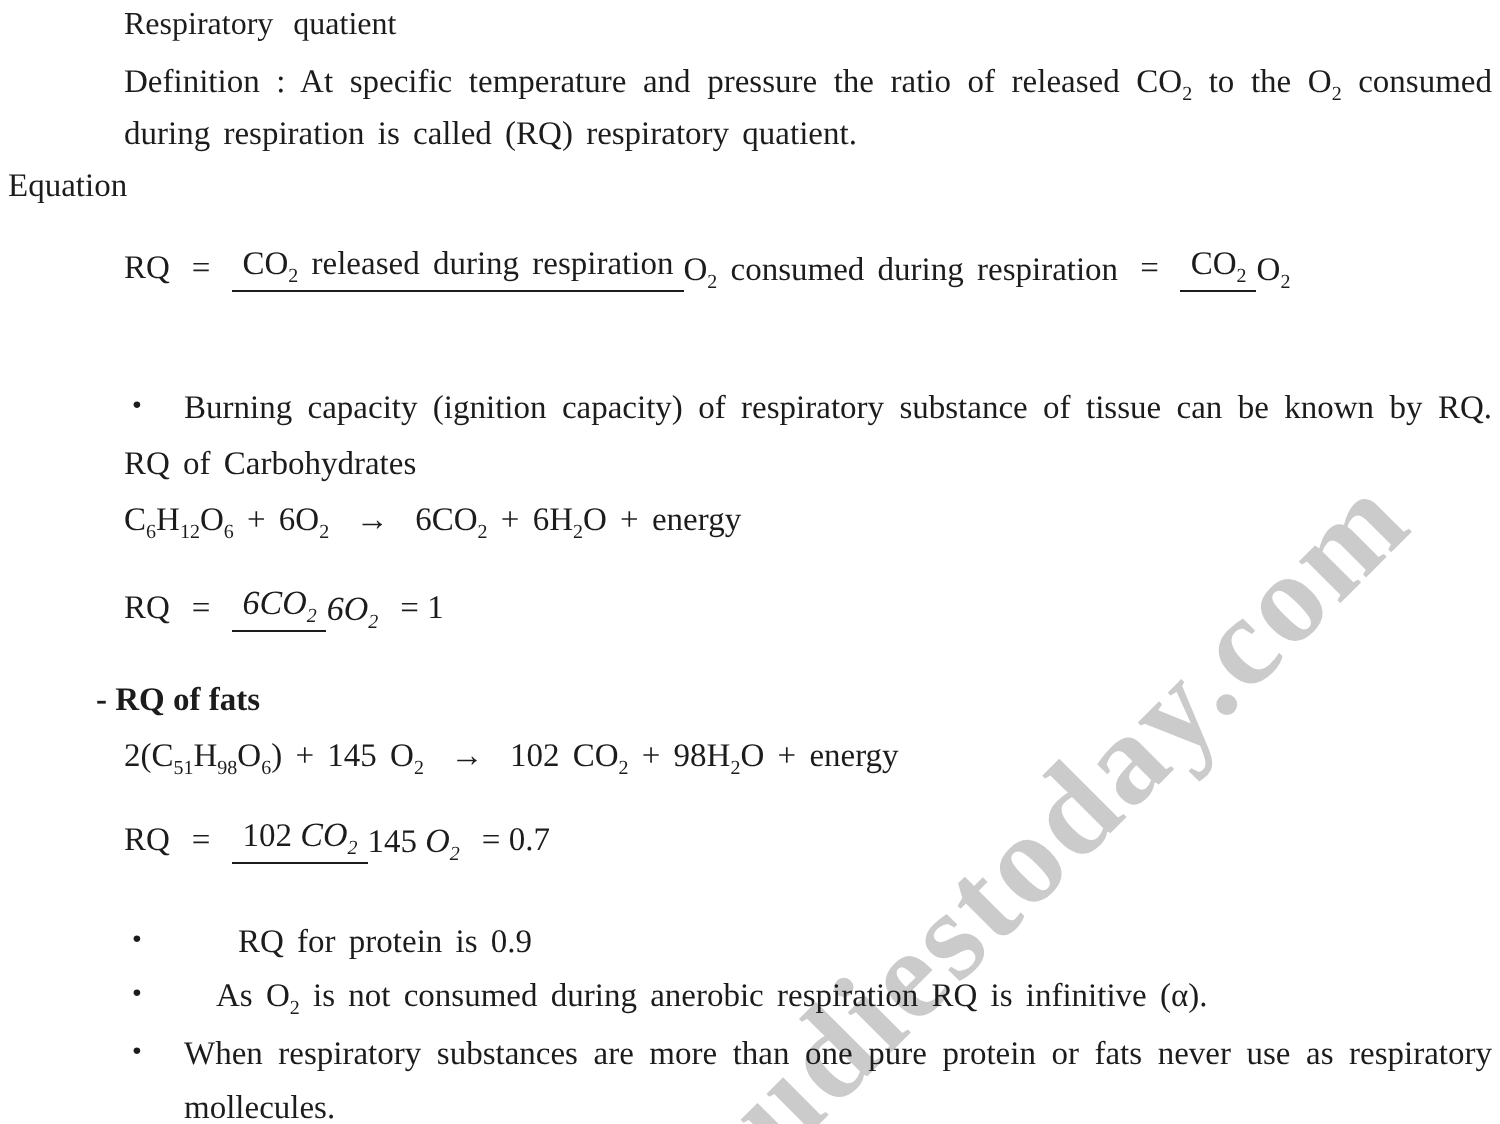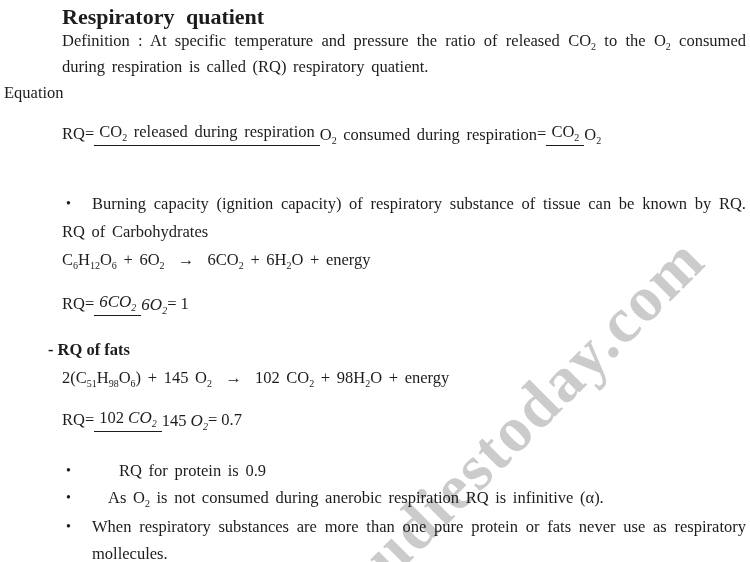--- a/index.html
+++ b/index.html
@@ -4,25 +4,25 @@
 <style>
   html,body{margin:0;padding:0;}
   body{
     width:750px;height:562px;position:relative;overflow:hidden;
     background:#ffffff;color:#1c1c1c;
     font-family:"Liberation Serif", serif;
     font-size:16.5px;
   }
   .abs{position:absolute;white-space:nowrap;}
   .wrapblock{position:absolute;white-space:normal;}
-  .heading{font-weight:bold;font-size:22px;word-spacing:6px;}
+  .heading{font-weight:normal;font-size:16px;word-spacing:6px;}
   .body-text{word-spacing:2.5px;}
   .just{text-align:justify;text-align-last:justify;word-spacing:2px;}
   sub{font-size:10px;line-height:0;vertical-align:-4px;}
-  .eqrow{display:flex;align-items:center;gap:0;}
+  .eqrow{display:flex;align-items:center;gap:11px;}
   .frac{display:inline-flex;flex-direction:row;text-align:center;}
   .frac .num{border-bottom:1.6px solid #1c1c1c;padding:0 5px 3px 5px;}
   .frac .den{padding-top:3px;}
   .bi{font-weight:normal;font-style:italic;font-size:17px;}
   .bold{font-weight:bold;}
   .bullet-dot{font-size:14px;}
   .watermark{
     position:absolute;left:340px;top:570px;height:64px;line-height:64px;
     transform-origin:0 50%;transform:rotate(-45deg);
     font-weight:bold;font-size:64px;letter-spacing:2px;color:#cbcbcb;

